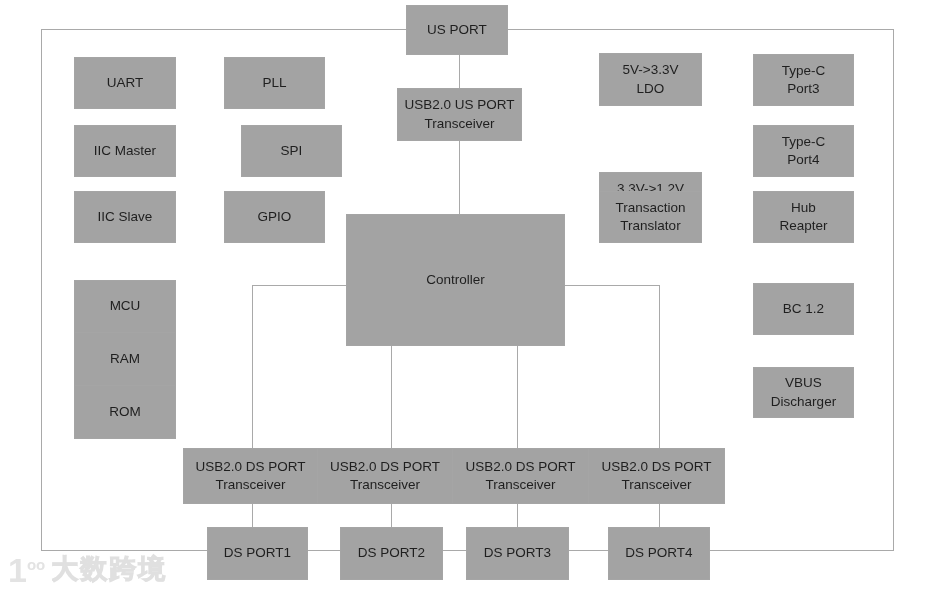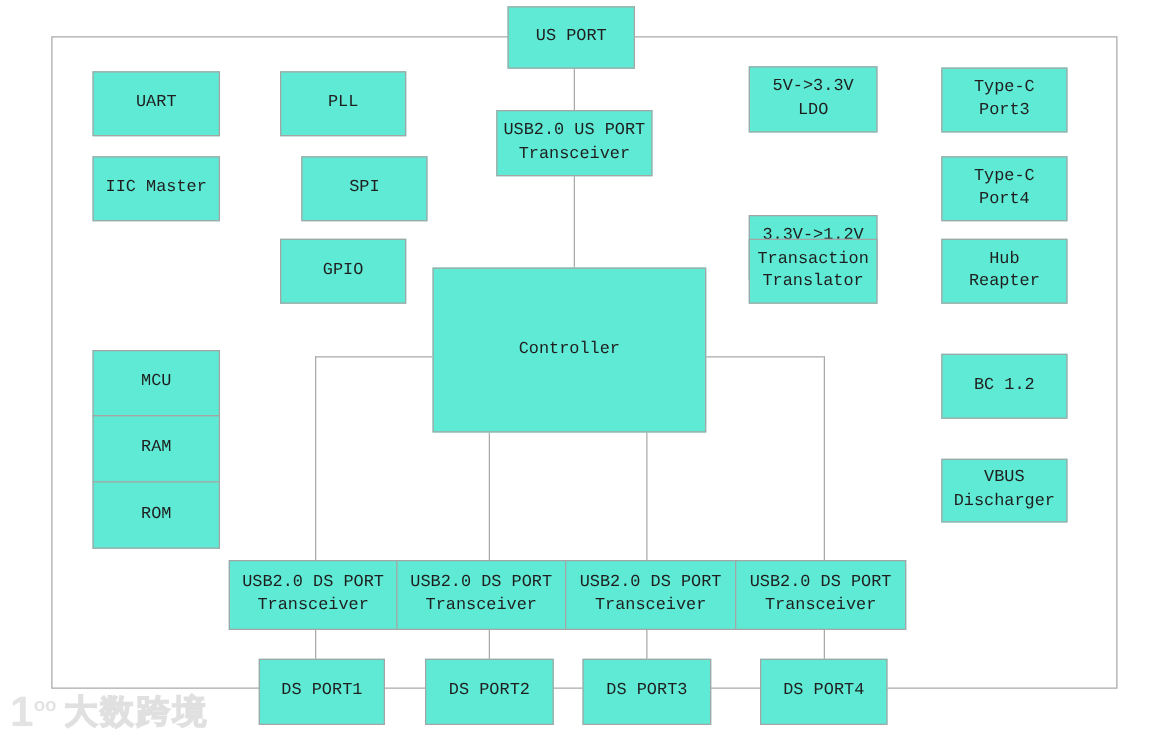--- a/index.html
+++ b/index.html
@@ -30,33 +30,32 @@
   .vline, .hline {
     position: absolute;
     background: #a9a9a9;
     z-index: 1;
   }
   .vline { width: 1px; }
   .hline { height: 1px; }
   
   .block {
     position: absolute;
-    background: #5eead4;
+    background: #a3a3a3;
     border: 1px solid #a5a5a5;
     box-sizing: border-box;
     display: flex;
     align-items: center;
     justify-content: center;
     text-align: center;
     font-size: 13.5px;
     line-height: 1.35;
     color: #1f1f1f;
     white-space: pre-line;
     z-index: 2;
-    font-family: Liberation Mono, monospace;
   }
   
   .watermark {
     position: absolute;
     left: 8px;
     top: 553px;
     display: flex;
     align-items: flex-start;
     color: #e3e3e3;
     font-weight: bold;
@@ -101,20 +100,21 @@
   <div class="vline" style="left:517px; top:504px; height:23px;"></div>
   <div class="vline" style="left:659px; top:504px; height:23px;"></div>
 
   <div class="block" style="left:406px; top:5px;  width:102px; height:50px;">US PORT</div>
   <div class="block" style="left:397px; top:88px; width:125px; height:53px;">USB2.0 US PORT
 Transceiver</div>
   <div class="block" style="left:346px; top:214px; width:219px; height:132px;">Controller</div>
 
   <div class="block" style="left:74px; top:57px;  width:102px; height:52px;">UART</div>
   <div class="block" style="left:74px; top:125px; width:102px; height:52px;">IIC Master</div>
+  <div class="block" style="left:74px; top:191px; width:102px; height:52px;">IIC Slave</div>
 
   <div class="block" style="left:224px; top:57px;  width:101px; height:52px;">PLL</div>
   <div class="block" style="left:241px; top:125px; width:101px; height:52px;">SPI</div>
   <div class="block" style="left:224px; top:191px; width:101px; height:52px;text-align:right;">GPIO</div>
 
   <div class="block" style="left:74px; top:332px; width:102px; height:54px;">RAM</div>
   <div class="block" style="left:74px; top:280px; width:102px; height:53px;">MCU</div>
   <div class="block" style="left:74px; top:385px; width:102px; height:54px;">ROM</div>
 
   <div class="block" style="left:599px; top:53px;  width:103px; height:53px;">5V-&gt;3.3V

